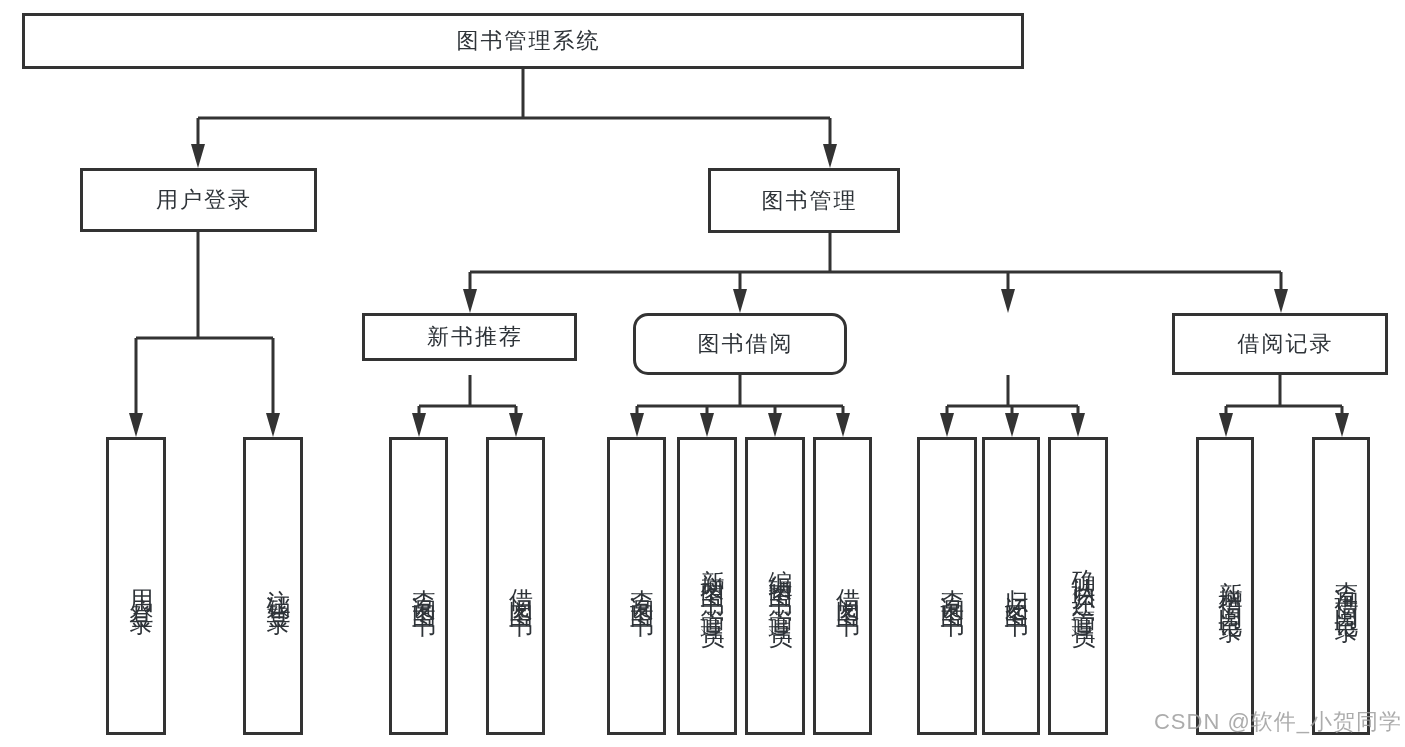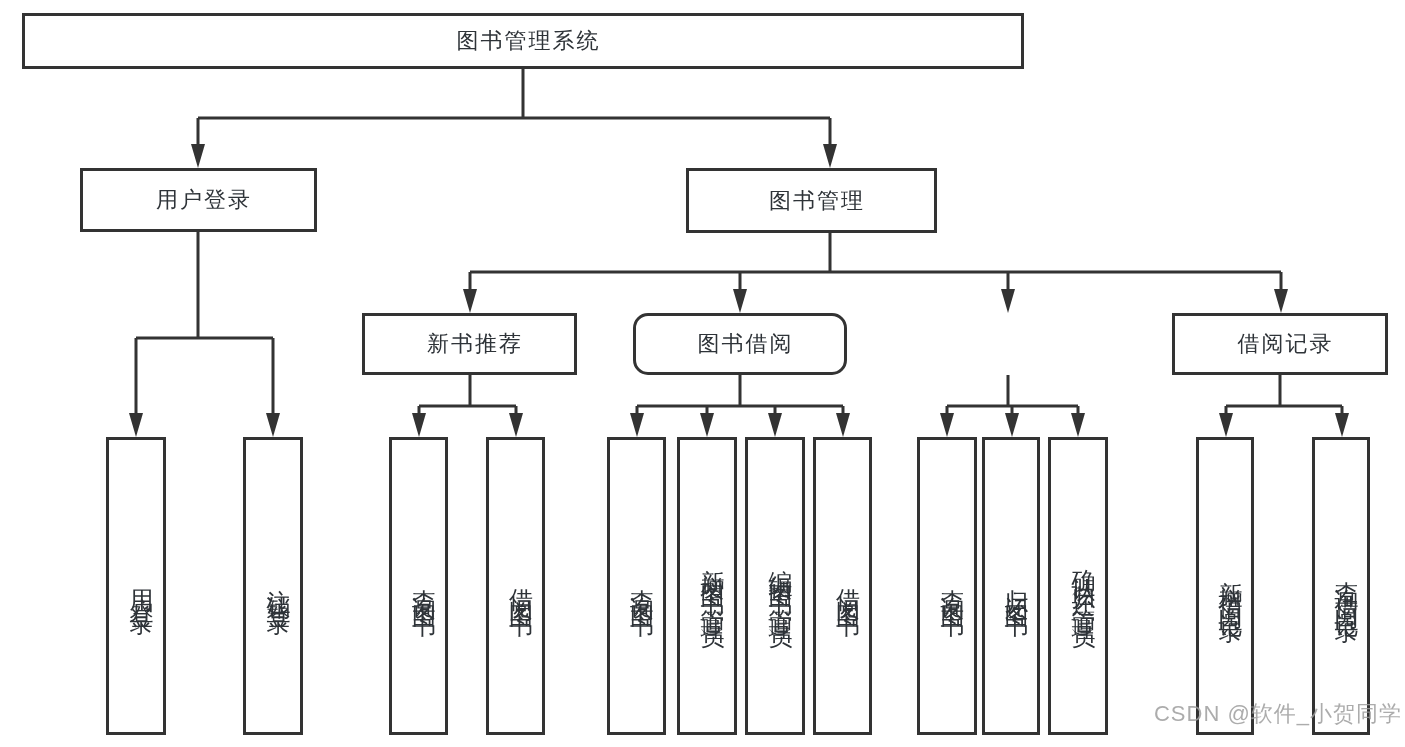--- a/index.html
+++ b/index.html
@@ -24,32 +24,32 @@
   .h-node{font-size:22px;letter-spacing:2px;white-space:nowrap;}
   .v-node{
     writing-mode:vertical-rl;
     font-size:24px;
     letter-spacing:8px;
     line-height:1;
     text-align:center;
   }
   .watermark{
     position:absolute;
-    right:3px;bottom:18px;
+    right:3px;bottom:10px;
     font-size:22px;
     color:rgba(158,158,158,0.85);
     letter-spacing:1px;
     z-index:3;
     white-space:nowrap;
   }
   
   #n-root{left:22px;top:13px;width:1002px;height:56px;}
   #n-userlogin{left:80px;top:168px;width:237px;height:64px;}
-  #n-bookmgmt{left:686px;top:168px;width:251px;height:65px;}
-  #n-g0{left:362px;top:313px;width:215px;height:62px;}
+  #n-bookmgmt{left:708px;top:168px;width:192px;height:65px;}
+  #n-g0{left:362px;top:313px;width:215px;height:48px;}
   #n-g1{left:633px;top:313px;width:214px;height:62px;border-radius:15px;}
   #n-g2{left:900px;top:313px;width:216px;height:62px;}
   #n-g3{left:1172px;top:313px;width:216px;height:62px;}
   .leaf{top:437px;width:60px;height:298px;}
   #l-u0{left:106px;} #l-u1{left:243px;}
   #l-a0{left:389px;width:59px;} #l-a1{left:486px;width:59px;}
   #l-b0{left:607px;width:59px;} #l-b1{left:677px;} #l-b2{left:745px;} #l-b3{left:813px;width:59px;}
   #l-c0{left:917px;} #l-c1{left:982px;width:58px;} #l-c2{left:1048px;}
   #l-d0{left:1196px;width:58px;} #l-d1{left:1312px;width:58px;}
 </style>

